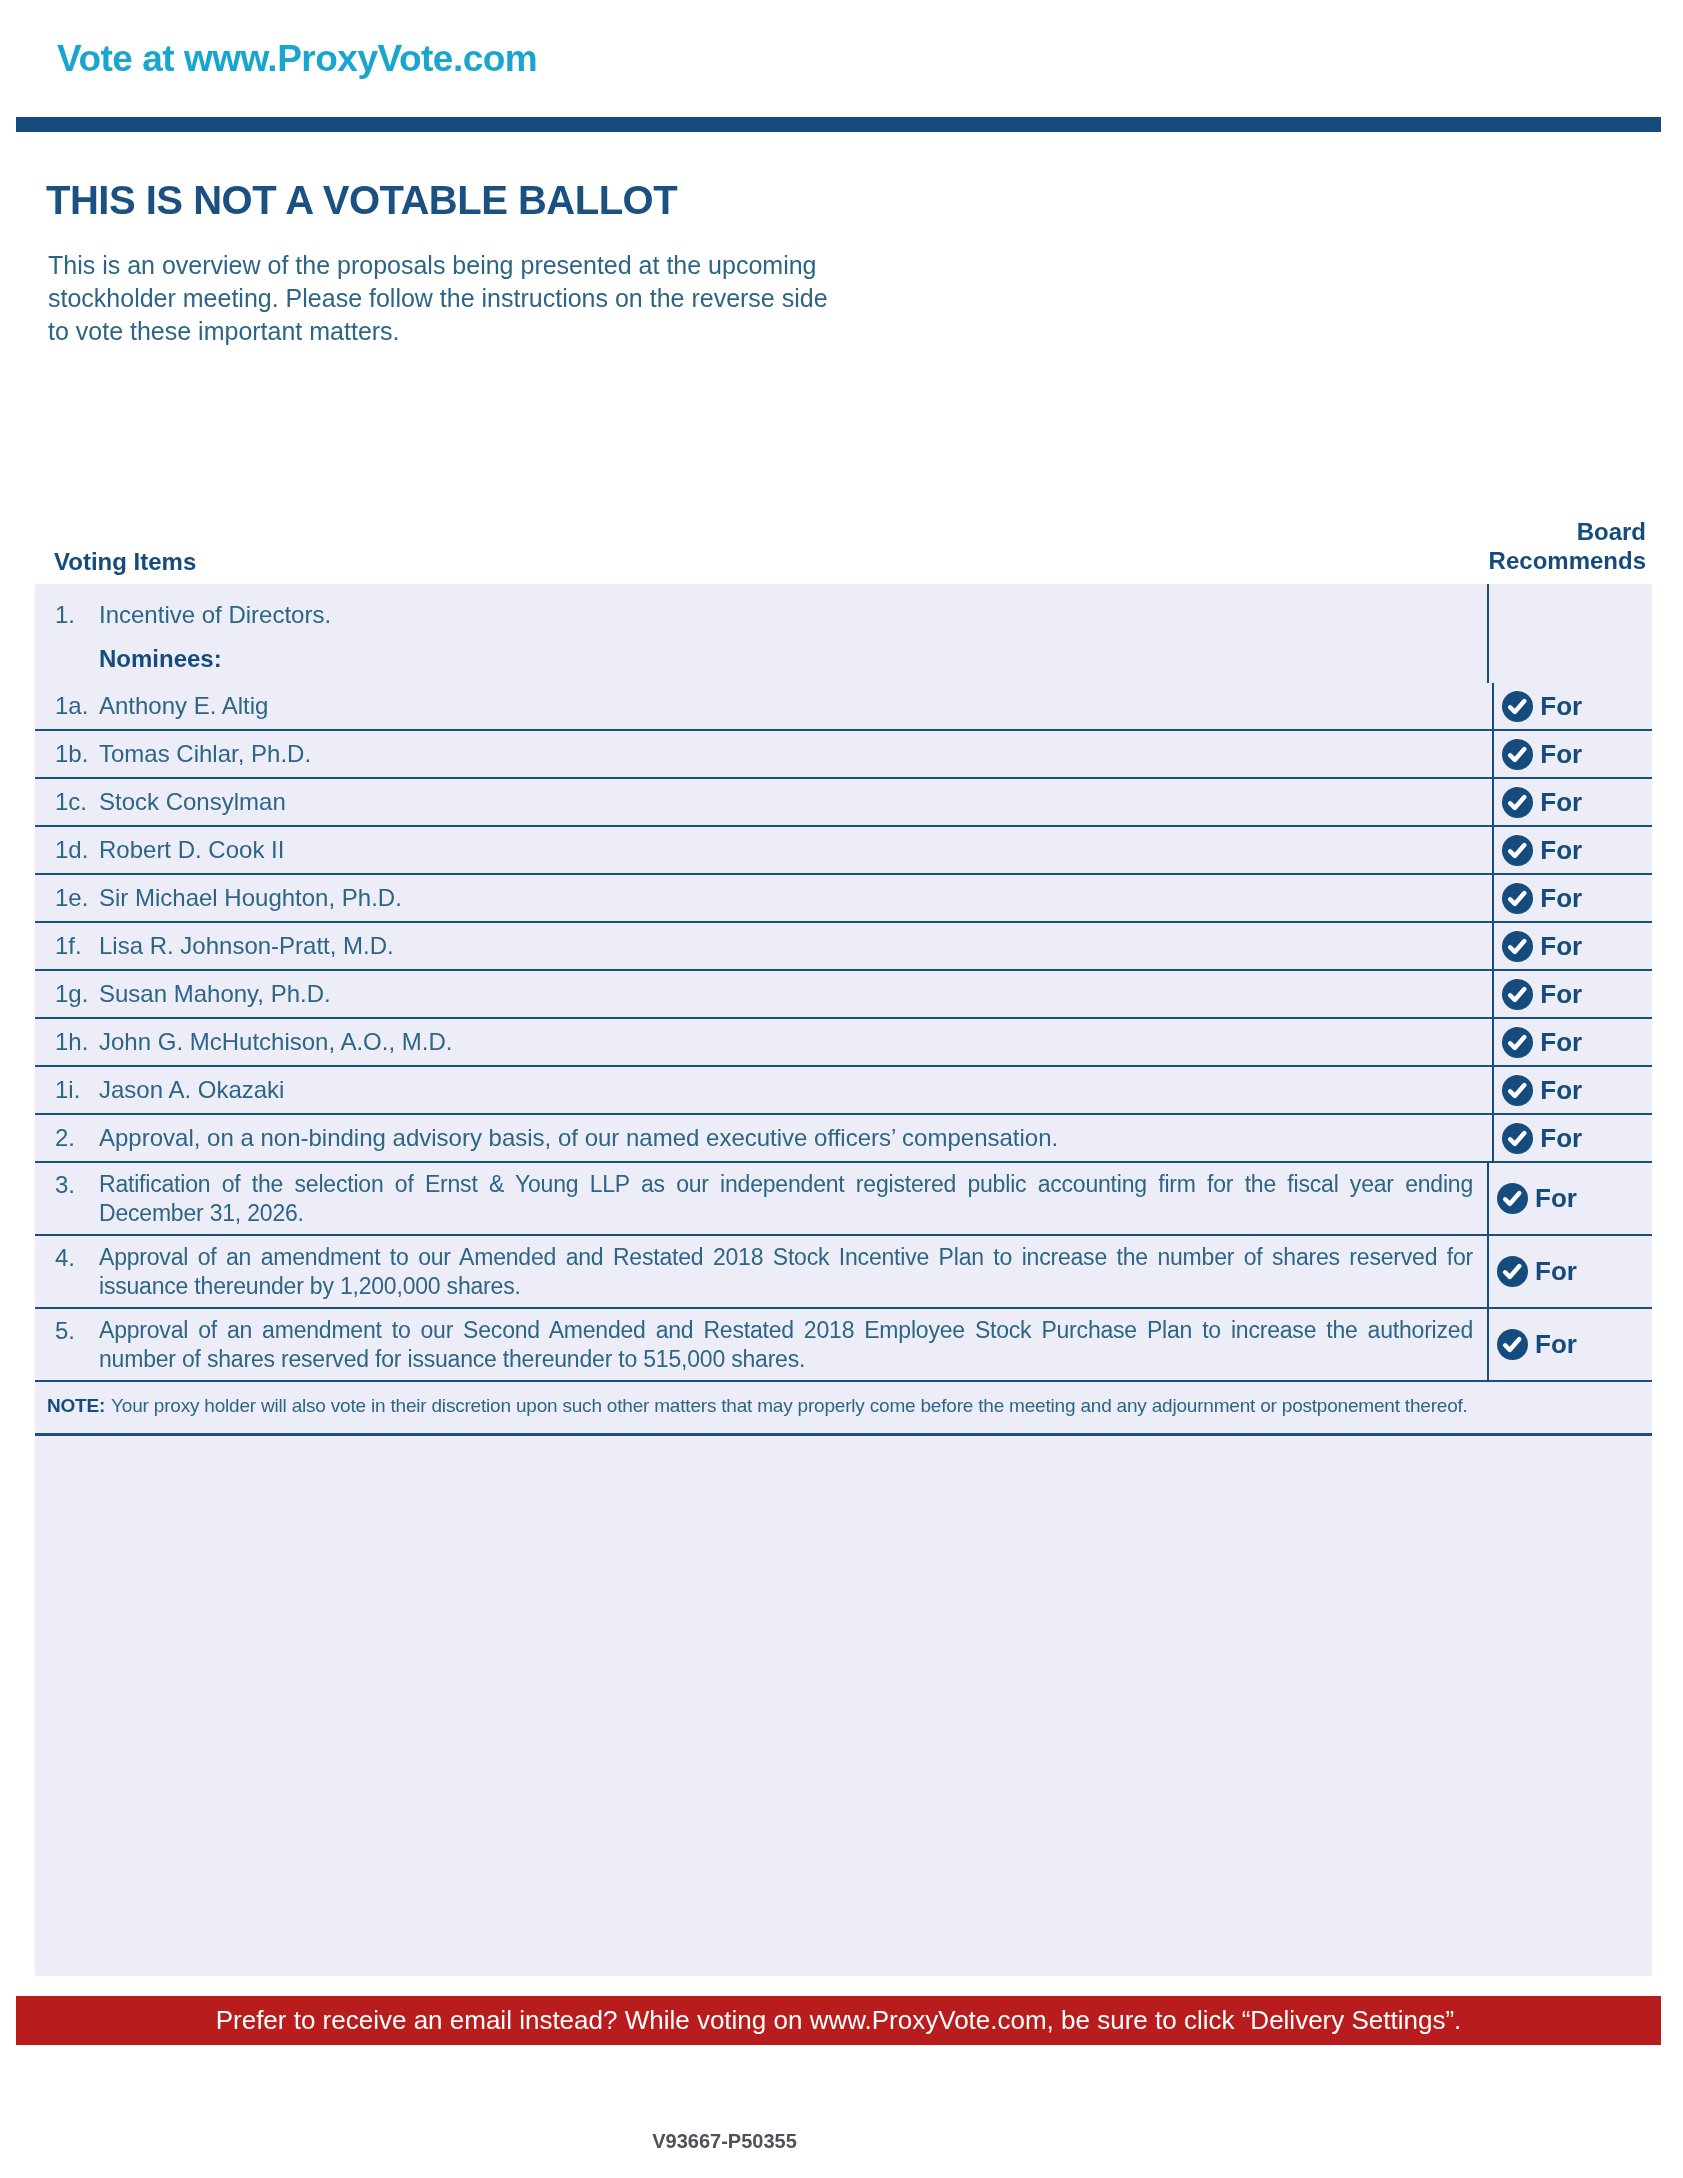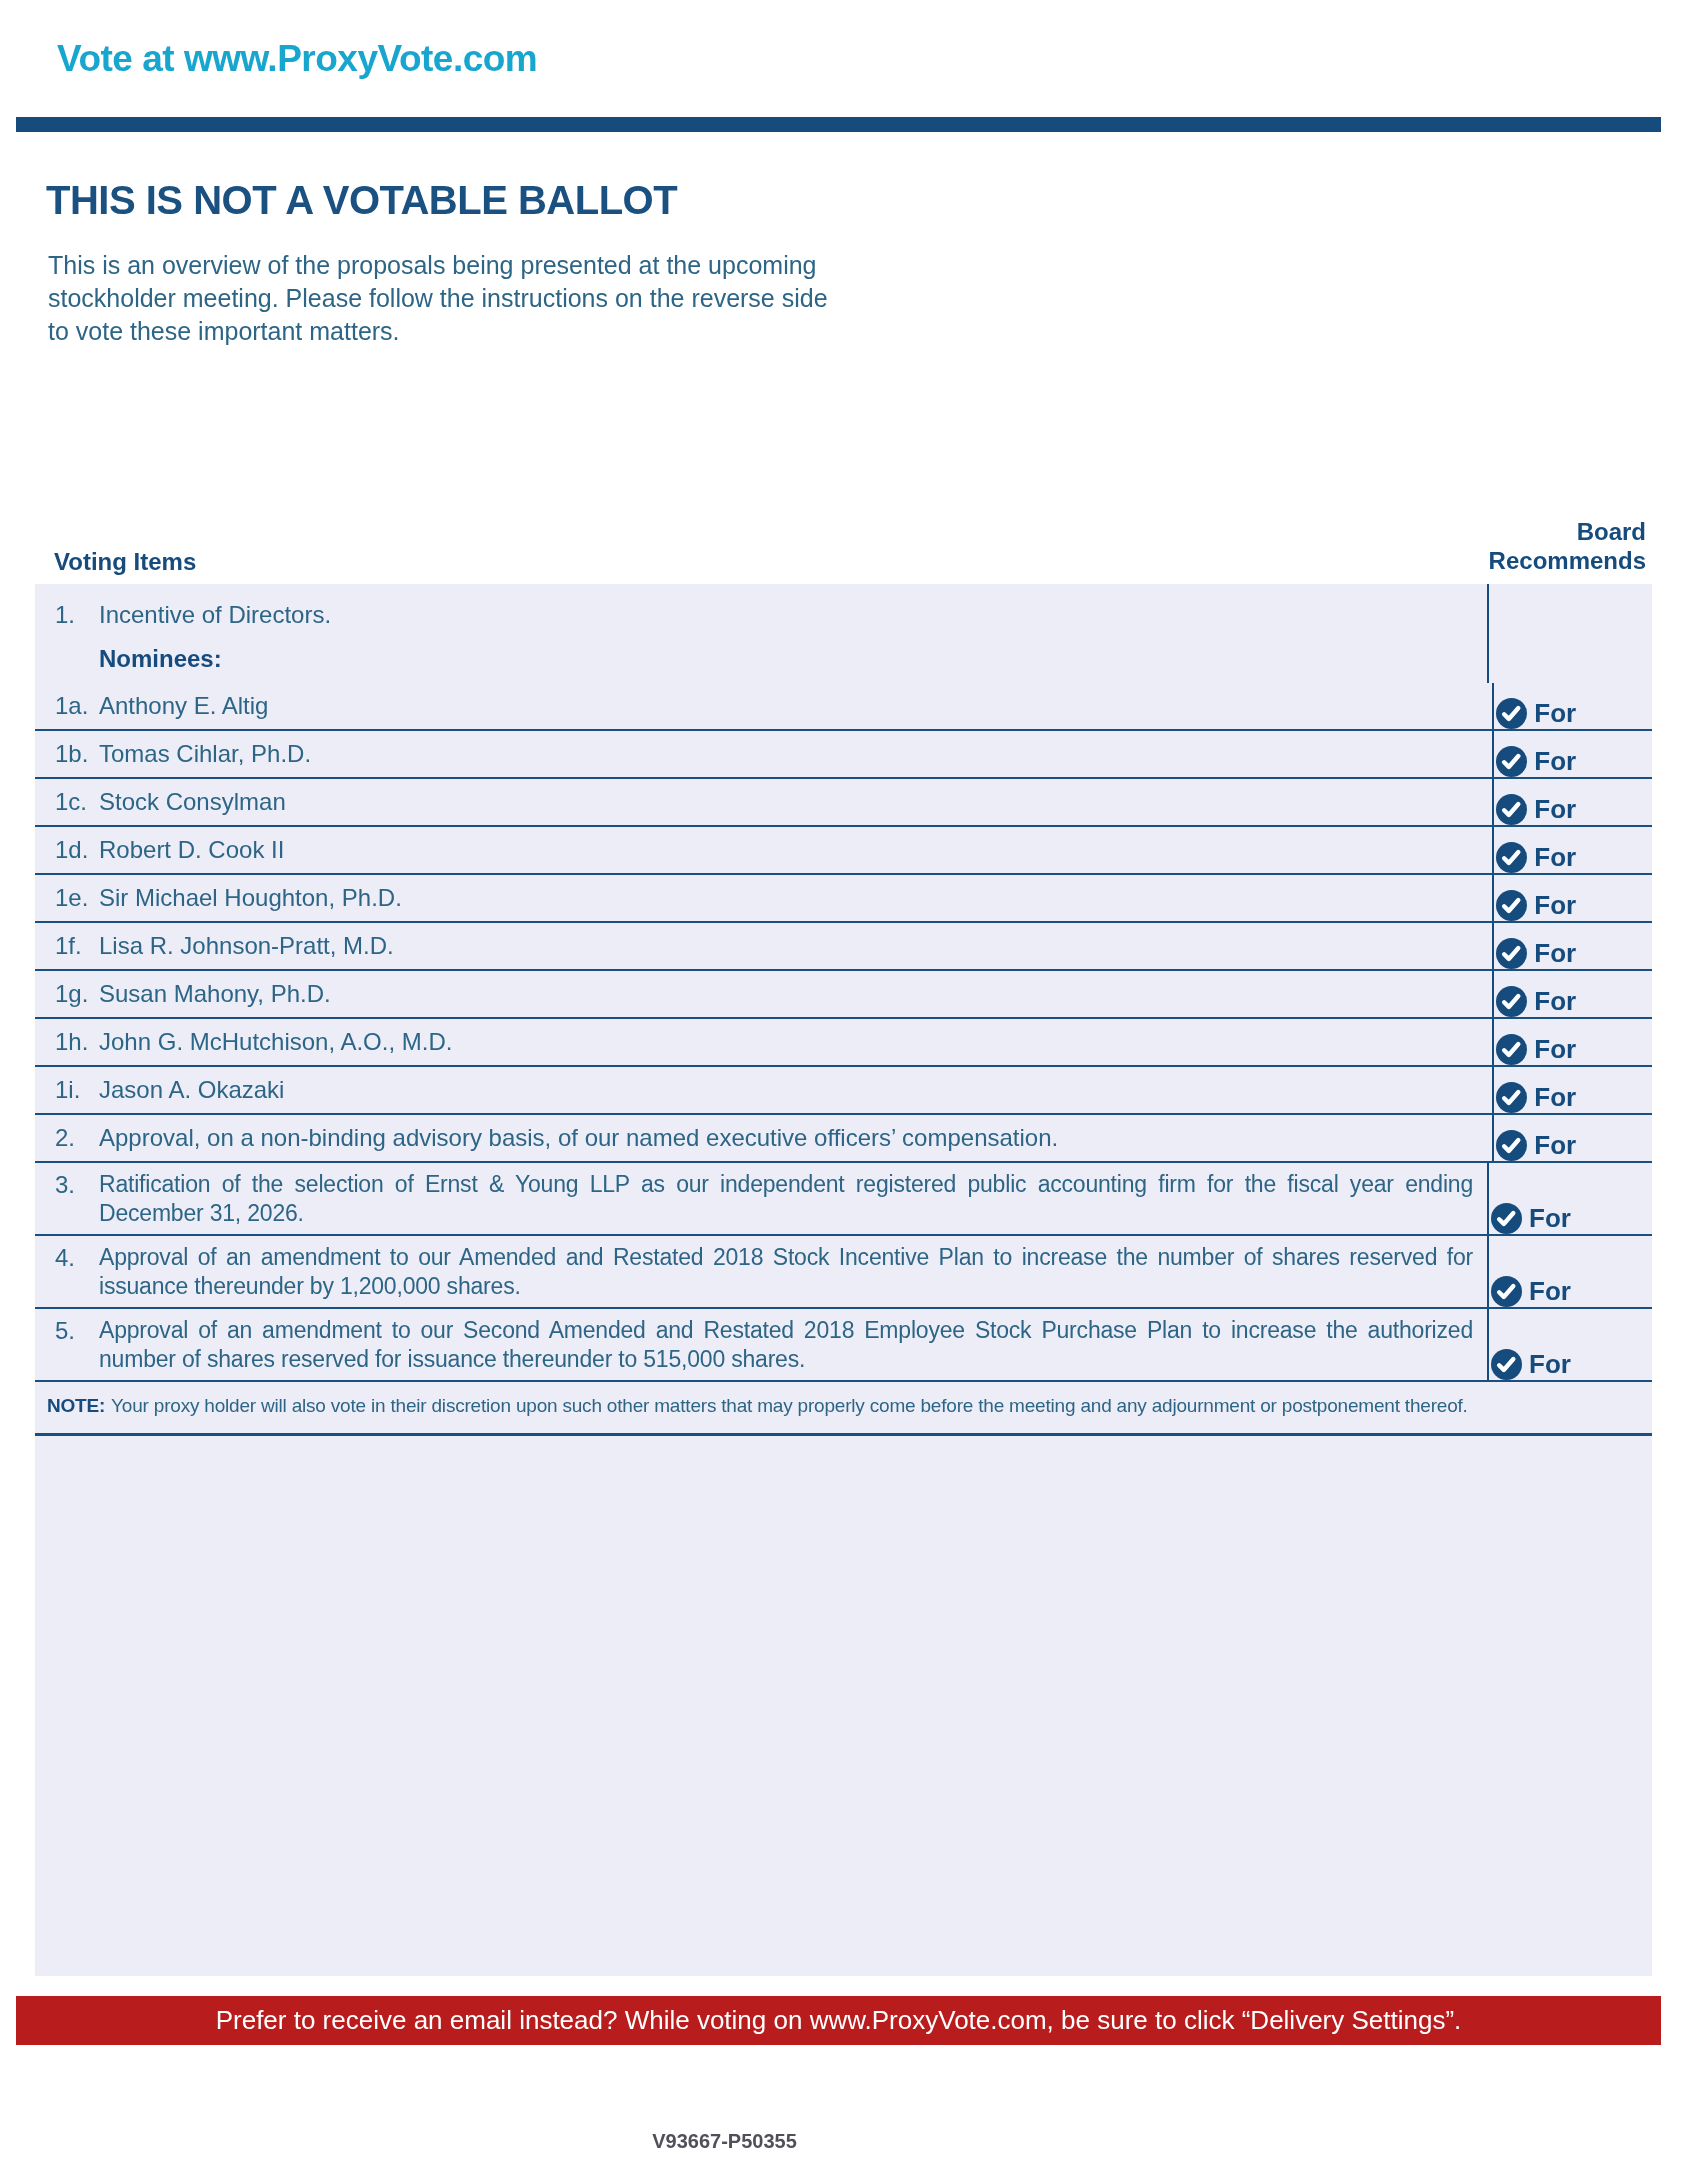--- a/index.html
+++ b/index.html
@@ -17,22 +17,22 @@
 
   .col-items { position:absolute; left:54px; top:540px; font-size:24px; font-weight:bold; color:#164b7d; }
   .col-recs  { position:absolute; right:37px; top:509px; font-size:24px; font-weight:bold;
                color:#164b7d; text-align:right; line-height:29px; }
 
   .vote-table { position:absolute; left:35px; top:576px; width:1617px; height:1392px;
                 background:#ededf7; color:#2d6586; }
 
   .trow { display:flex; width:100%; }
   .cell-main { width:1452px; display:flex; align-items:center; padding-left:20px; }
-  .cell-vote { width:160px; border-left:2px solid #164b7d; display:flex; align-items:flex-end;
-               padding-left:2px; }
+  .cell-vote { width:160px; border-left:2px solid #164b7d; display:flex; align-items:center;
+               padding-left:8px; }
   .num { flex:0 0 44px; font-size:24px; }
   .txt { font-size:24px; padding-right:14px; }
 
   .row-single { height:48px; border-bottom:2px solid #1a4f80;gap:8px; }
   .row-tall   { height:73px; border-bottom:2px solid #1a4f80; }
   .row-tall .cell-main { align-items:center; }
   .row-tall .txt { font-size:23px; line-height:29px; text-align:justify; letter-spacing:-0.2px; }
   .row-tall .num { align-self:flex-start; padding-top:8px; }
   .row-tall .cell-main { padding-top:0; }
 

